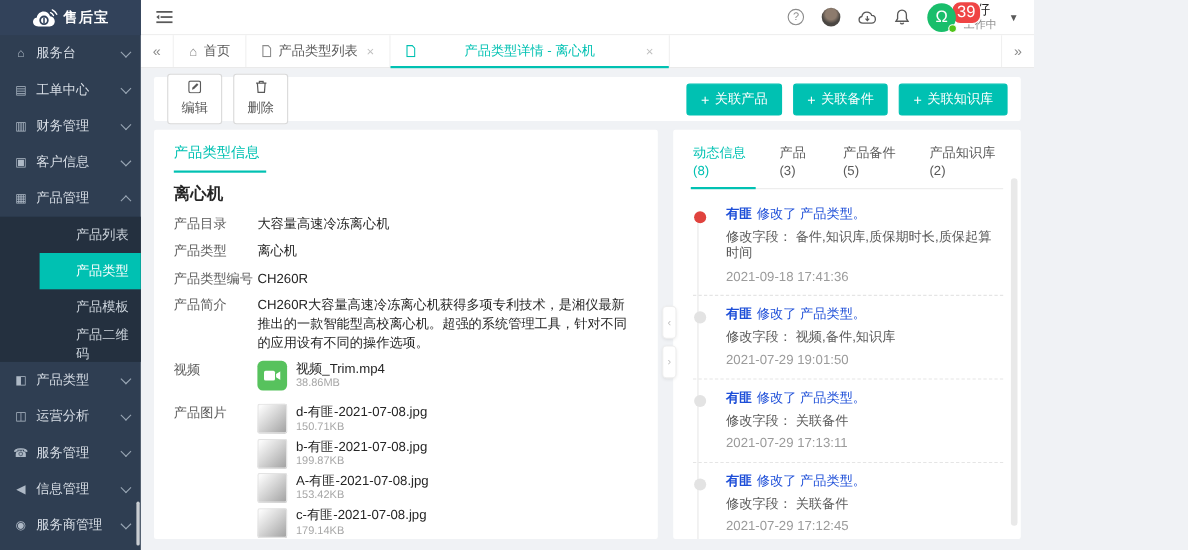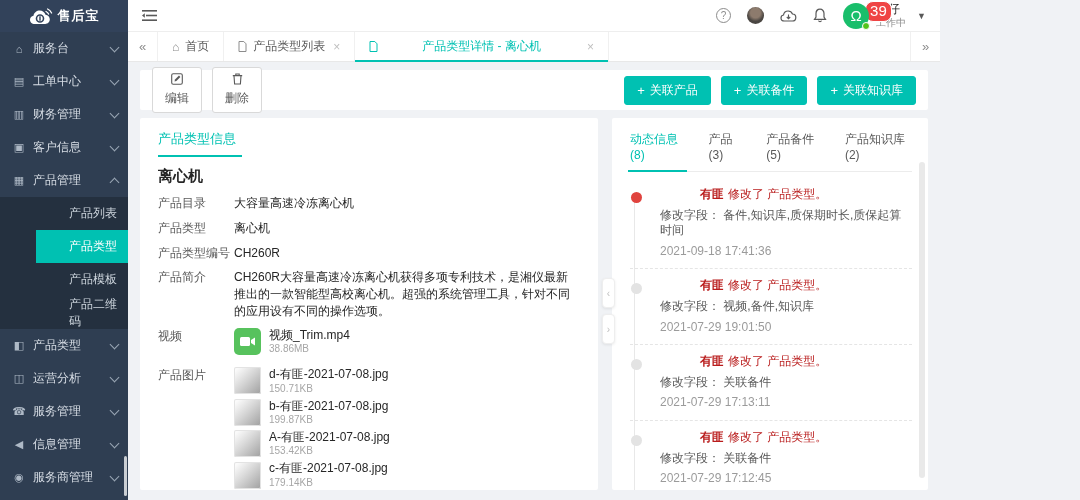--- a/index.html
+++ b/index.html
@@ -82,21 +82,21 @@
   .rp-tabs { display:flex; gap:20px; border-bottom:1px solid #ececec; }
   .rp-tab { font-size:12px; color:#595959; padding:3px 2px 9px; cursor:pointer; position:relative; }
   .rp-tab.active { color:#00c1b2; }
   .rp-tab.active::after { content:""; position:absolute; left:0; right:0; bottom:-1px; height:2px; background:#00c1b2; }
 
   .timeline { position:relative; margin-top:6px; padding-left:2px; }
   .tl-line { position:absolute; left:6px; top:18px; bottom:14px; width:1px; background:#e8e8e8; }
   .event { position:relative; padding:9px 10px 9px 30px; border-bottom:1px dashed #e5e5e5; }
   .dot { position:absolute; left:1px; top:14px; width:11px; height:11px; border-radius:50%; background:#e3e3e3; }
   .event.first .dot { background:#e0433e; }
-  .ev-line1 { font-size:12px; color:#b91c1c; line-height:1.3;margin-left:40px; }
+  .ev-line1 { font-size:12px; color:#1d4ed8; line-height:1.3; }
   .ev-actor { font-weight:bold; margin-right:4px; }
   .ev-fields { font-size:12px; color:#595959; margin-top:5px; line-height:1.3; }
   .ev-time { font-size:12px; color:#9b9b9b; margin-top:5px; line-height:1.3; }
   .rp-scrollbar { position:absolute; right:3px; top:44px; bottom:12px; width:6px; background:#e9e9e9; border-radius:3px; }
 
   svg { display:block; }
 </style>
 </head>
 <body>
 

